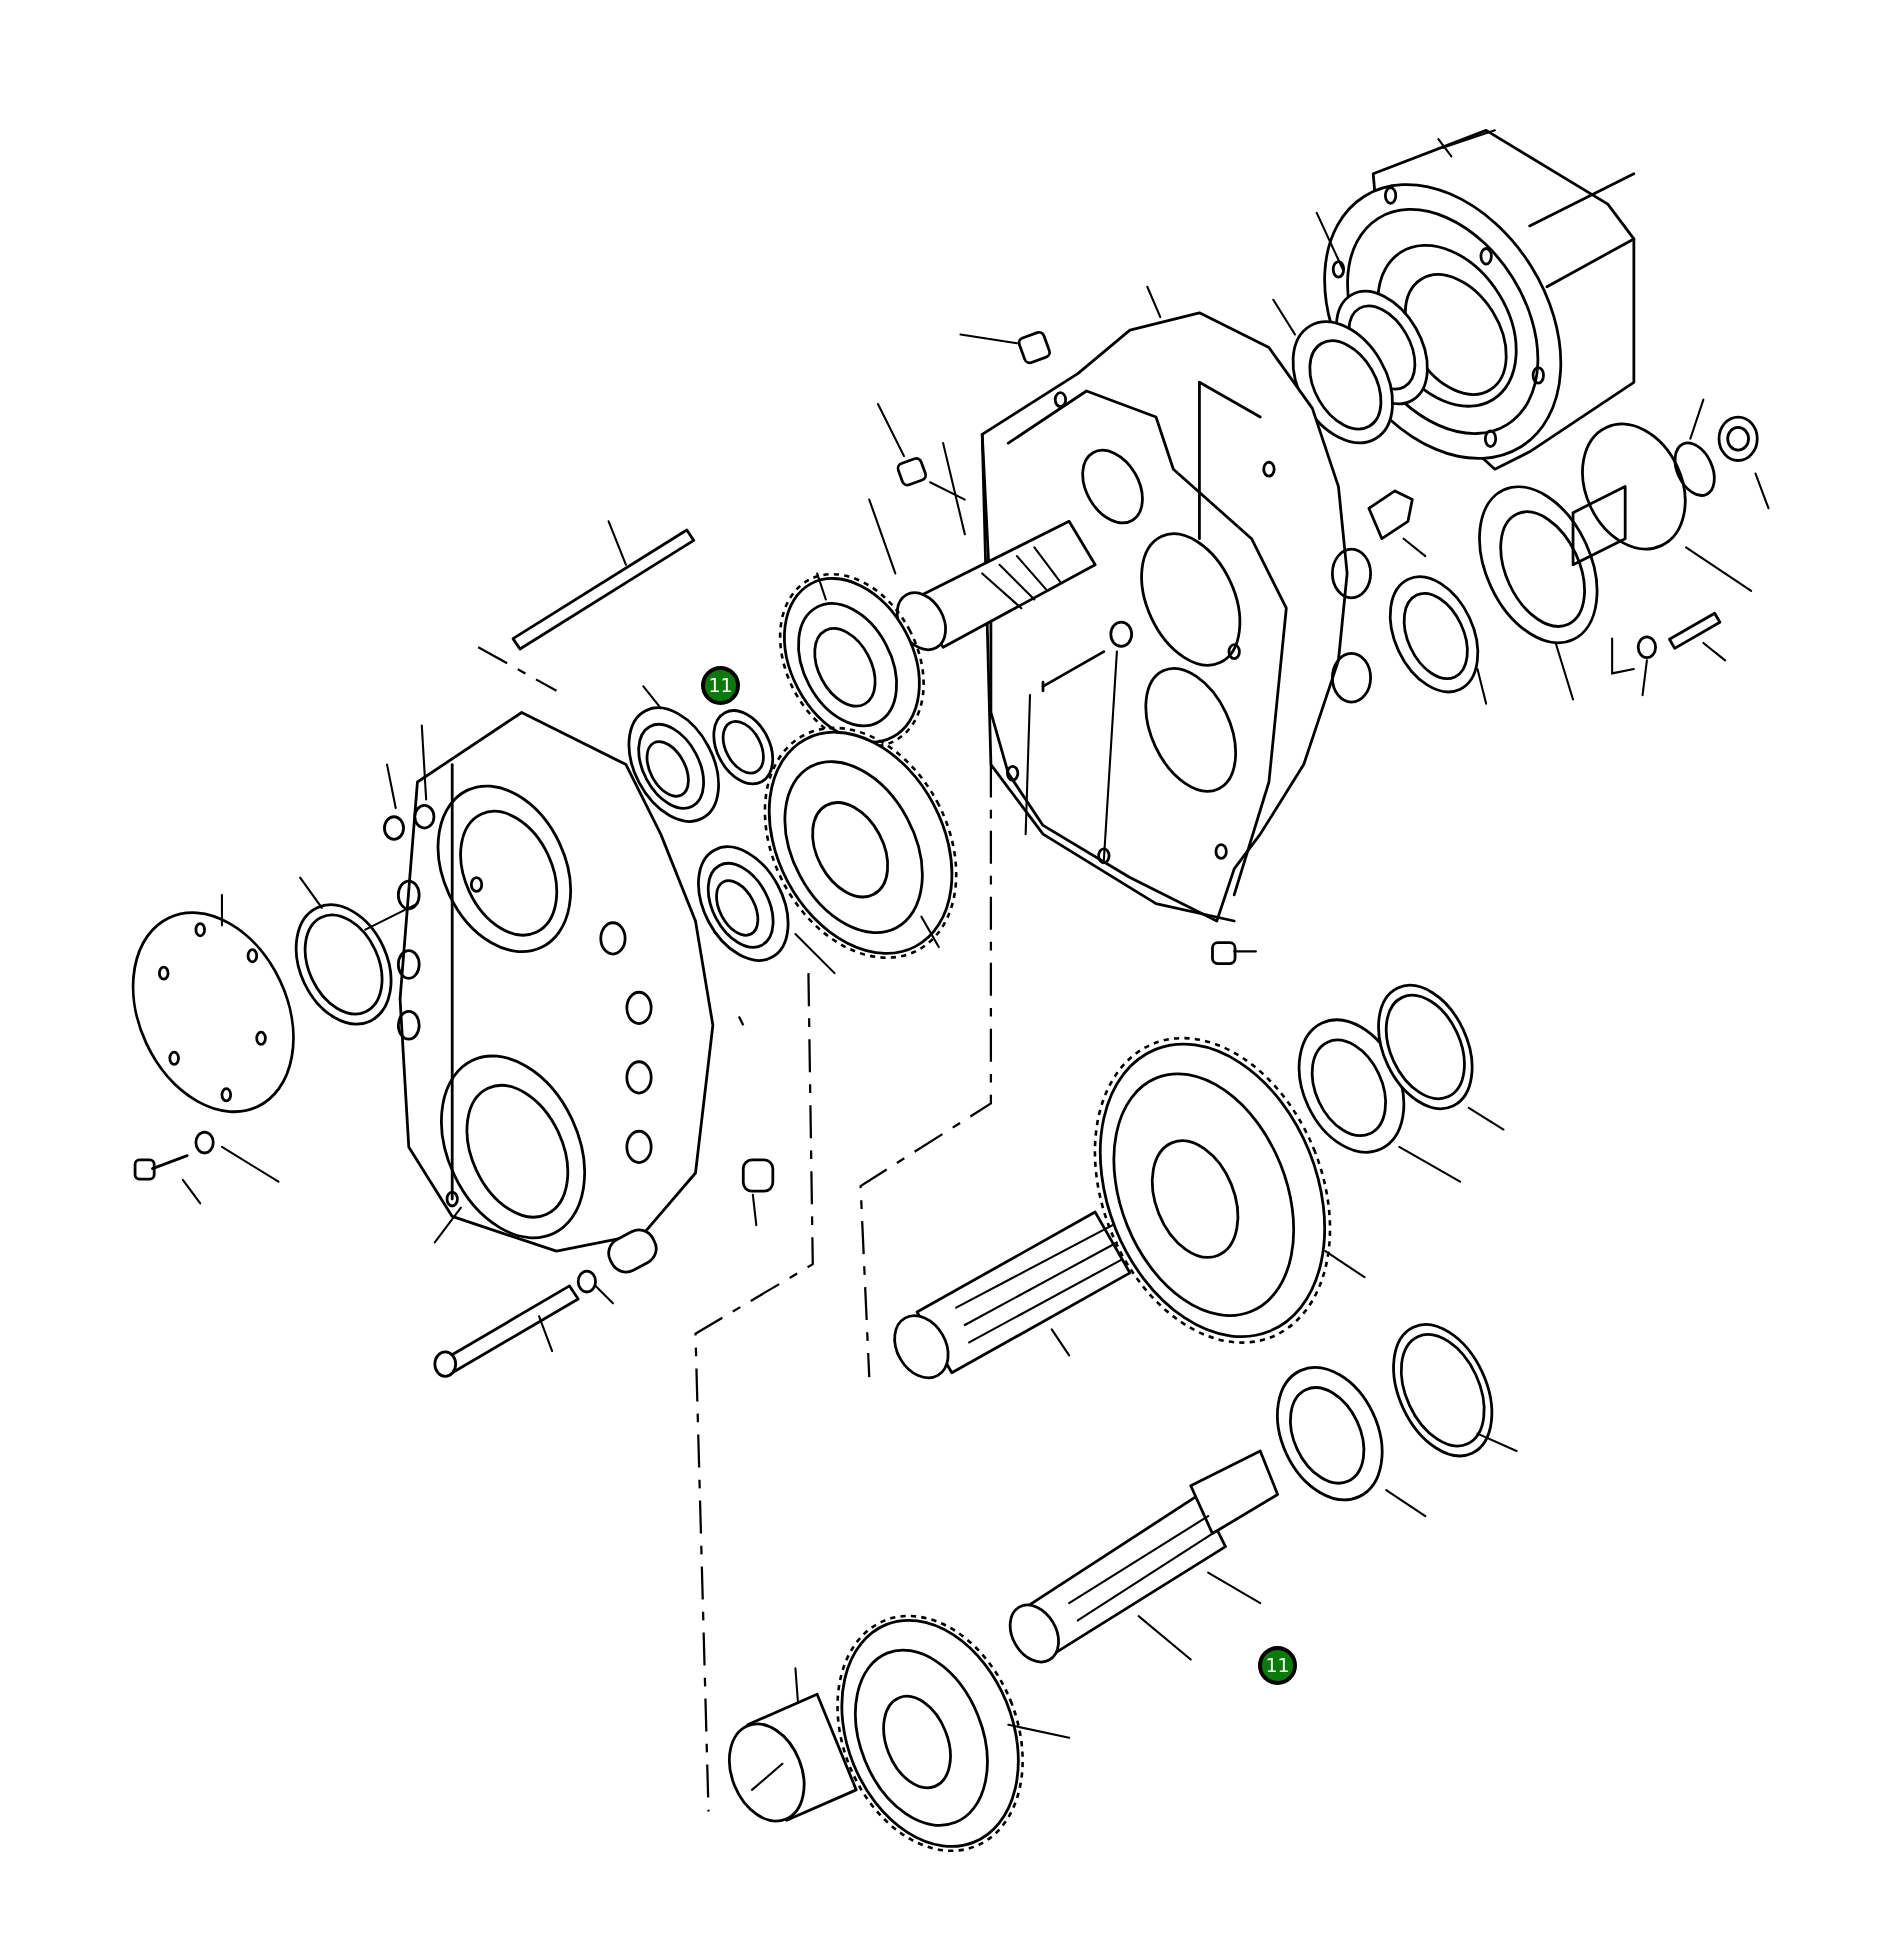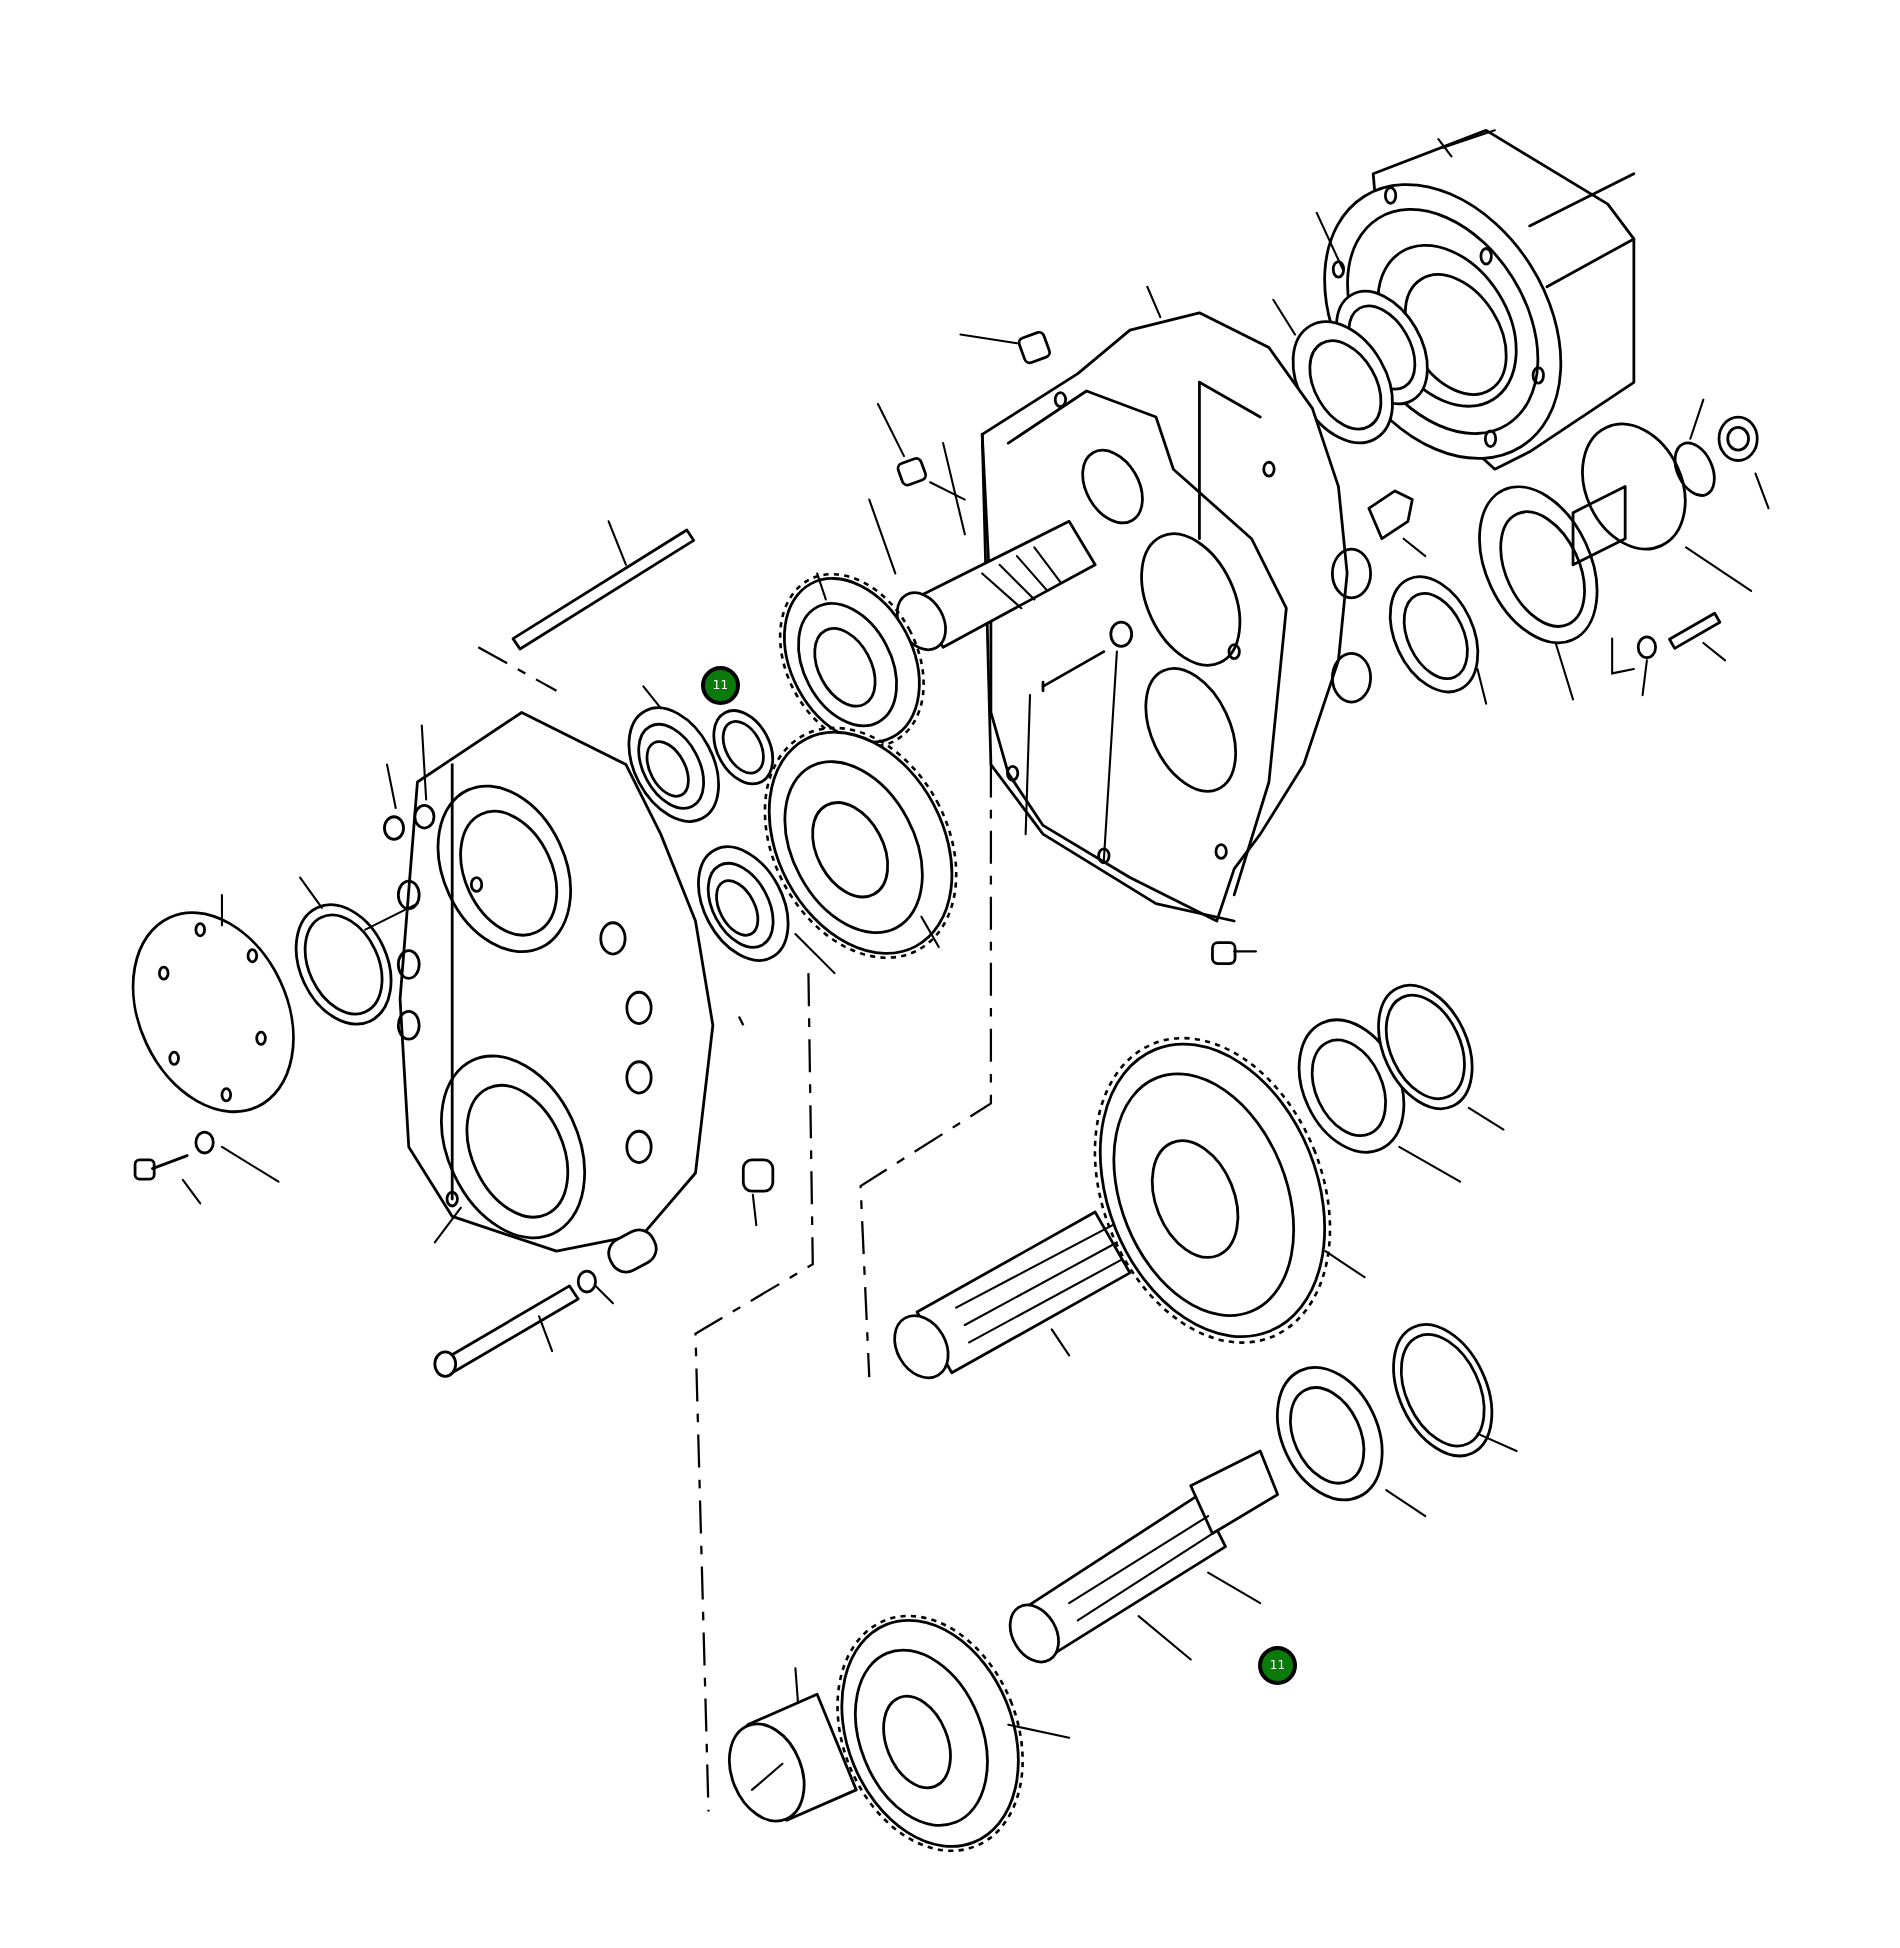--- a/index.html
+++ b/index.html
@@ -5,21 +5,21 @@
   html,body{margin:0;padding:0;background:#ffffff;}
   body{width:1901px;height:1948px;position:relative;overflow:hidden;font-family:"DejaVu Sans",sans-serif;}
   #diagram{position:absolute;left:0;top:0;width:1901px;height:1948px;}
   svg{display:block}
   .ln{fill:none;stroke:#000;stroke-width:3.2;stroke-linecap:round;stroke-linejoin:round;}
   .thin{fill:none;stroke:#000;stroke-width:2.4;stroke-linecap:round;}
   .dash{fill:none;stroke:#000;stroke-width:2.6;stroke-dasharray:38 14 10 14;}
   .wf{fill:#fff;stroke:#000;stroke-width:3.2;stroke-linejoin:round;}
   .teeth{fill:none;stroke:#000;stroke-width:3;stroke-dasharray:6 6;}
   .callout{position:absolute;width:31px;height:31px;border-radius:50%;background:#0a7a0a;border:4.3px solid #000;
-    color:#fff;font-family:"DejaVu Sans",sans-serif;font-size:12px;line-height:31px;text-align:center;cursor:pointer;}
+    color:#fff;font-family:"DejaVu Sans",sans-serif;font-size:19px;line-height:31px;text-align:center;cursor:pointer;}
 </style>
 </head>
 <body>
 
 <div id="diagram">
 <svg width="1901" height="1948" viewBox="0 0 2187 2242">
 
   <g>
     <polygon class="wf" points="1580,200 1710,150 1850,235 1880,275 1880,440 1760,520 1720,540 1600,430"></polygon>
     <line class="ln" x1="1760" y1="260" x2="1880" y2="200"></line>

